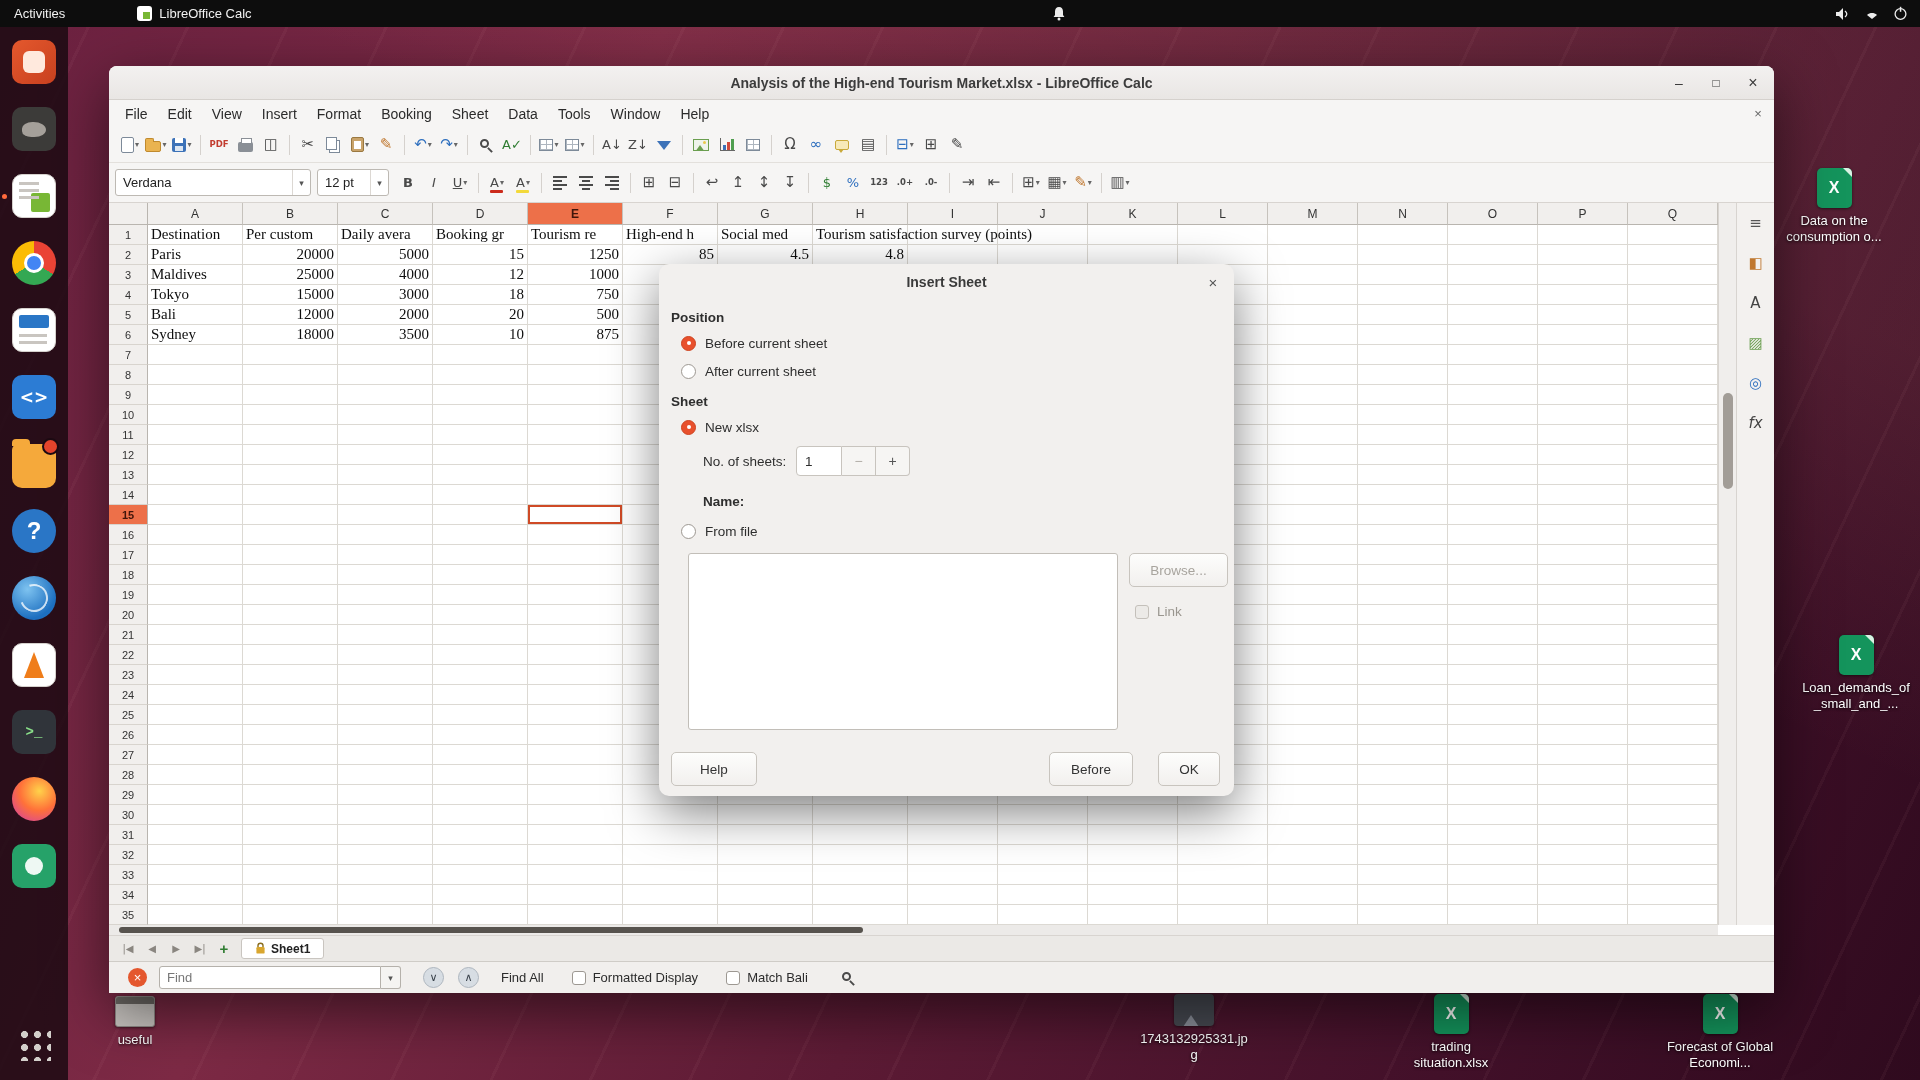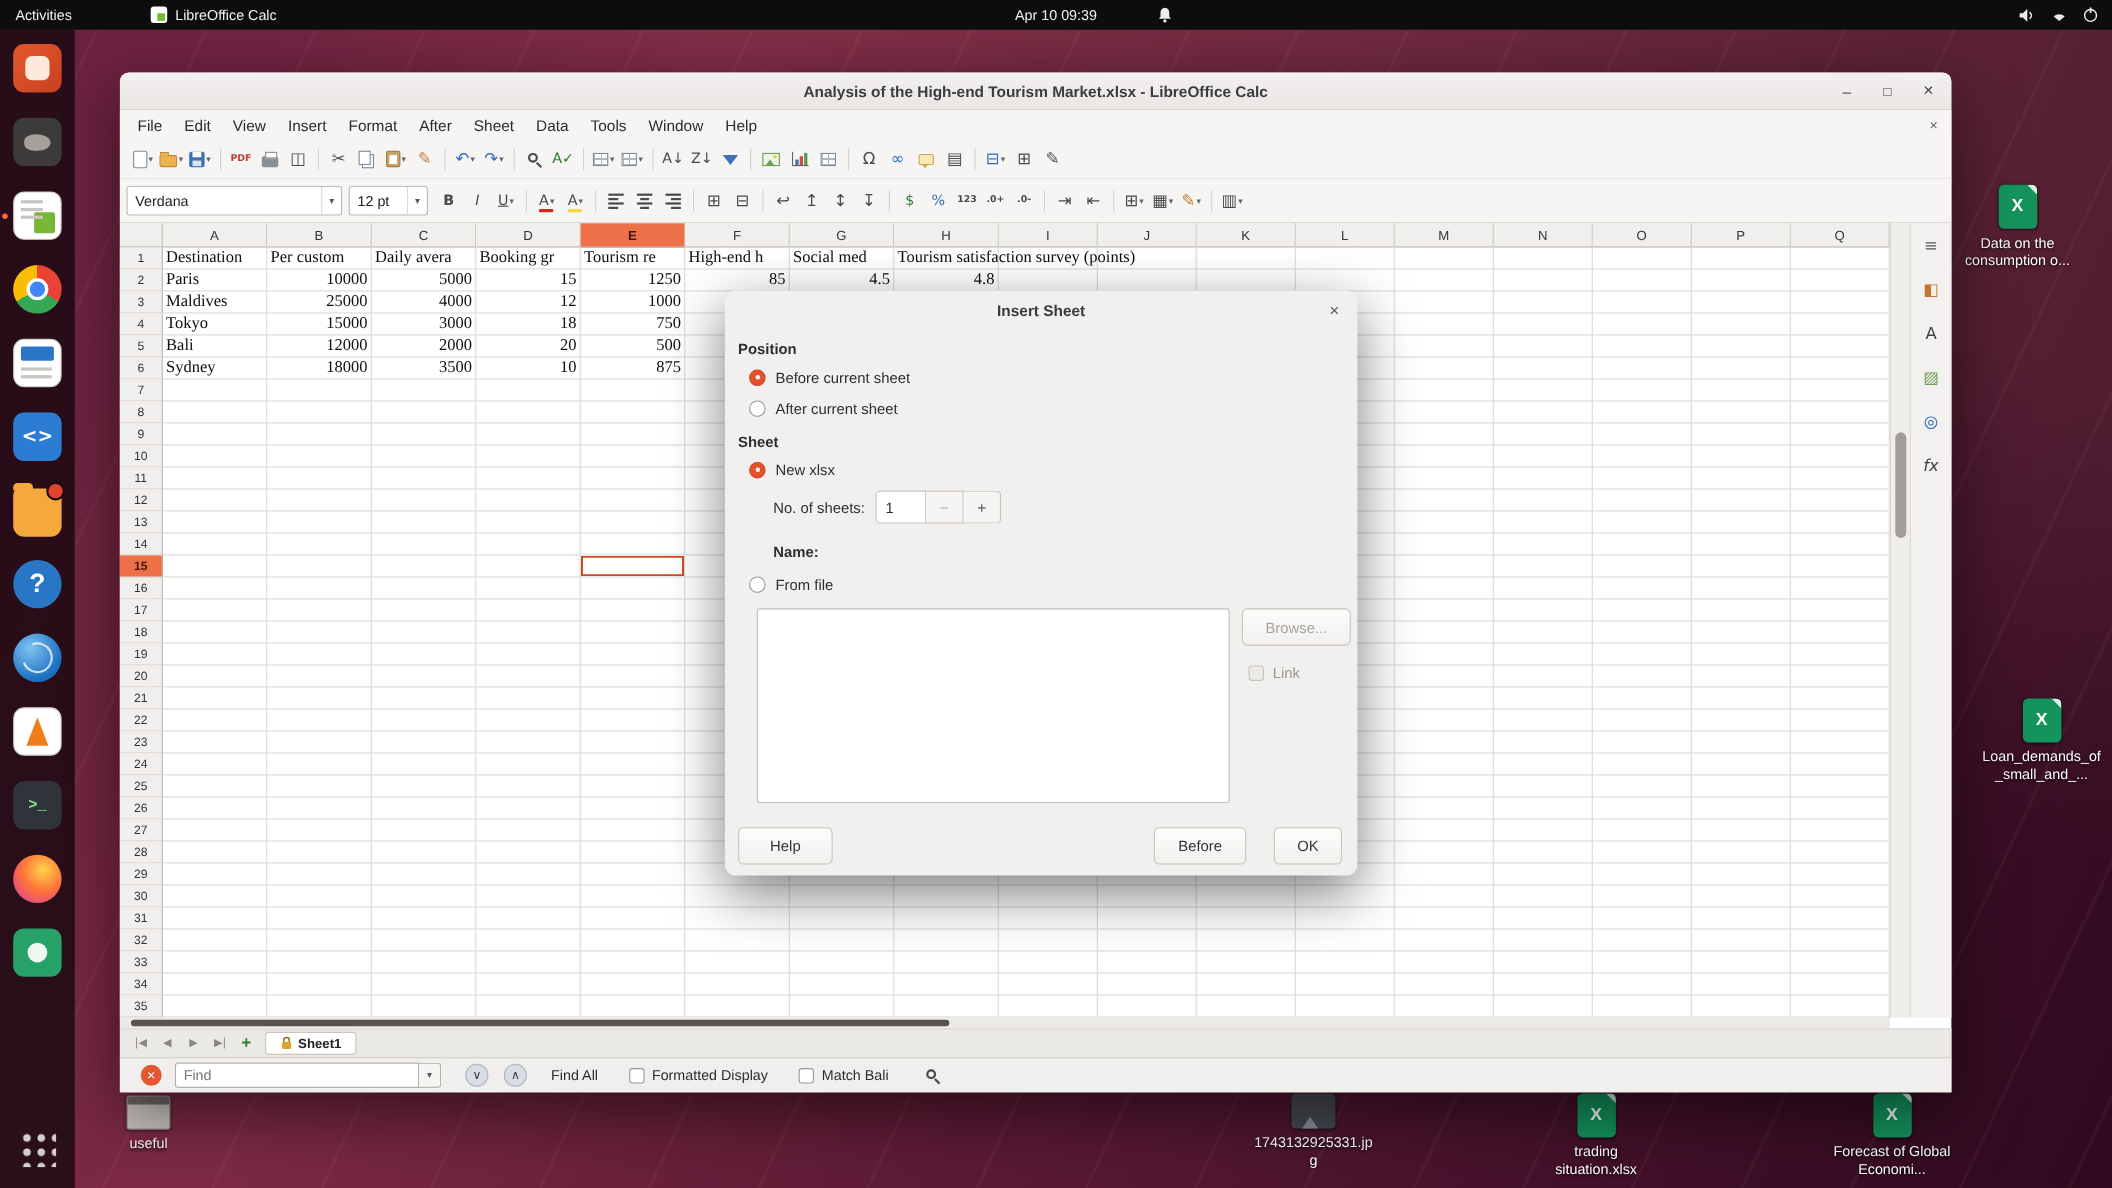--- a/index.html
+++ b/index.html
@@ -238,23 +238,20 @@
 <body>
 
 <div class="desktop" data-name="desktop-wallpaper"></div>
 
 <div class="topbar" data-name="top-bar">
   <span class="tb-activities" data-name="activities-button">Activities</span>
   <span class="tb-app" data-name="focused-app-indicator">
     <i class="mini-calc" data-name="libreoffice-calc-mini-icon"></i>
     <span data-name="focused-app-name">LibreOffice Calc</span>
   </span>
-  <span class="tb-clock" data-name="clock">
-    <span data-name="clock-text">Apr 10 09:39</span>
-  </span>
   <span class="tb-bell" data-name="notification-bell-icon">
     <svg width="14" height="15" viewBox="0 0 14 15">
         <path d="M7 1c-2.6 0-4 2-4 4.4V9l-1.4 2h10.8L11 9V5.4C11 3 9.6 1 7 1z" fill="#ececec"></path>
         <circle cx="7" cy="13" r="1.5" fill="#ececec"></circle>
       </svg>
   </span>
   <span class="tb-right" data-name="system-indicators">
     <svg data-name="volume-icon" width="16" height="14" viewBox="0 0 16 14">
         <path d="M1 5h3l4-4v12L4 9H1z" fill="#ececec"></path>
         <path d="M10 4c1.2 1 1.8 2 1.8 3S11.2 9 10 10" stroke="#ececec" stroke-width="1.3" fill="none"></path>
@@ -351,21 +348,21 @@
       <span class="wc wc-close" data-name="close-button"></span>
     </span>
   </div>
 
   <div class="menubar" data-name="menu-bar">
       <span class="menu-item" data-name="menu-file">File</span>
       <span class="menu-item" data-name="menu-edit">Edit</span>
       <span class="menu-item" data-name="menu-view">View</span>
       <span class="menu-item" data-name="menu-insert">Insert</span>
       <span class="menu-item" data-name="menu-format">Format</span>
-      <span class="menu-item" data-name="menu-styles">After</span>
+      <span class="menu-item" data-name="menu-styles">Booking</span>
       <span class="menu-item" data-name="menu-sheet">Sheet</span>
       <span class="menu-item" data-name="menu-data">Data</span>
       <span class="menu-item" data-name="menu-tools">Tools</span>
       <span class="menu-item" data-name="menu-window">Window</span>
       <span class="menu-item" data-name="menu-help">Help</span>
     </div>
   <span class="mb-close" data-name="document-close-icon" style="top:39px;"></span>
 
   <div class="toolbar" data-name="standard-toolbar">
       <span class="tb-btn" data-name="new-document-icon">
@@ -633,21 +630,21 @@
           <span class="cell" data-name="cell-L1" style="width: 90px;"></span>
           <span class="cell" data-name="cell-M1" style="width: 90px;"></span>
           <span class="cell" data-name="cell-N1" style="width: 90px;"></span>
           <span class="cell" data-name="cell-O1" style="width: 90px;"></span>
           <span class="cell" data-name="cell-P1" style="width: 90px;"></span>
           <span class="cell" data-name="cell-Q1" style="width: 90px;"></span>
         </div>
         <div class="grid-row">
           <span class="row-h" data-name="row-header-2">2</span>
           <span class="cell txt" data-name="cell-A2" style="width: 95px;">Paris</span>
-          <span class="cell num" data-name="cell-B2" style="width: 95px;">10000</span>
+          <span class="cell num" data-name="cell-B2" style="width: 95px;">20000</span>
           <span class="cell num" data-name="cell-C2" style="width: 95px;">5000</span>
           <span class="cell num" data-name="cell-D2" style="width: 95px;">15</span>
           <span class="cell num" data-name="cell-E2" style="width: 95px;">1250</span>
           <span class="cell num" data-name="cell-F2" style="width: 95px;">85</span>
           <span class="cell num" data-name="cell-G2" style="width: 95px;">4.5</span>
           <span class="cell num" data-name="cell-H2" style="width: 95px;">4.8</span>
           <span class="cell" data-name="cell-I2" style="width: 90px;"></span>
           <span class="cell" data-name="cell-J2" style="width: 90px;"></span>
           <span class="cell" data-name="cell-K2" style="width: 90px;"></span>
           <span class="cell" data-name="cell-L2" style="width: 90px;"></span>

